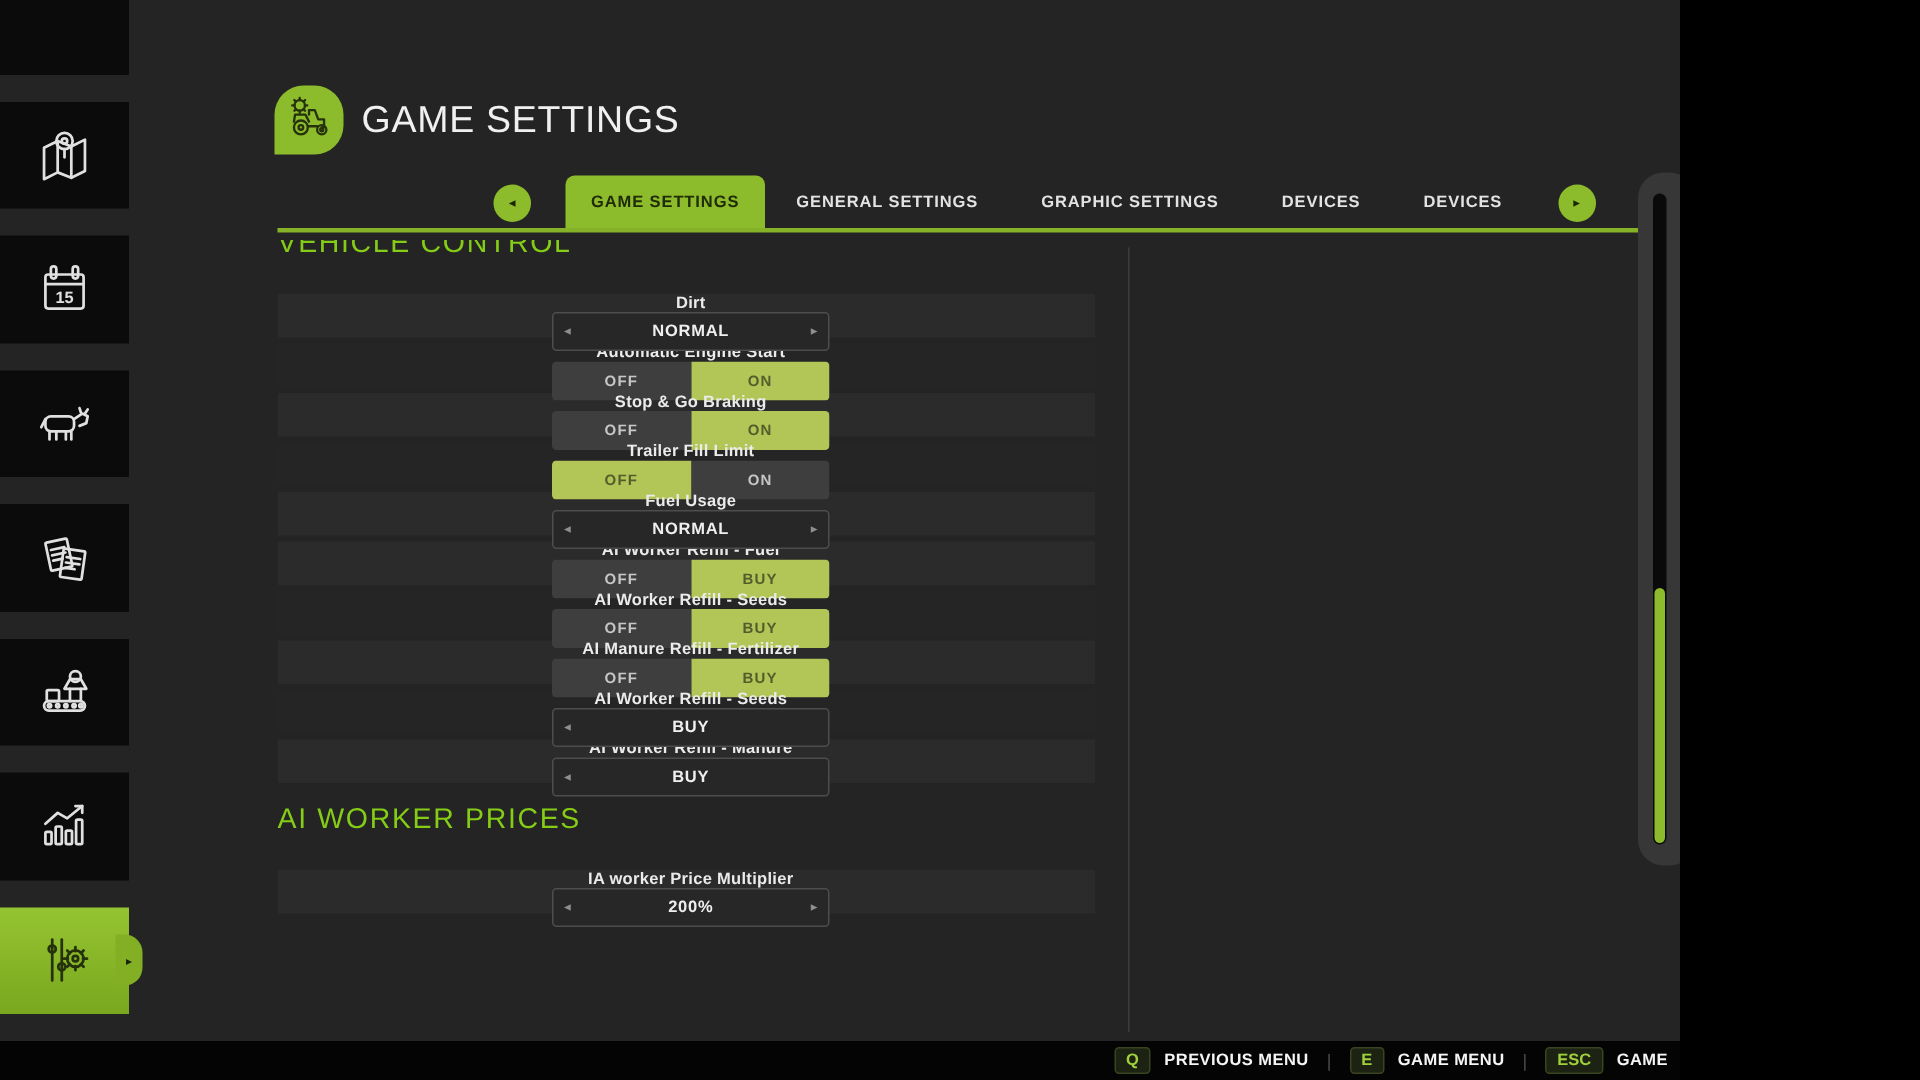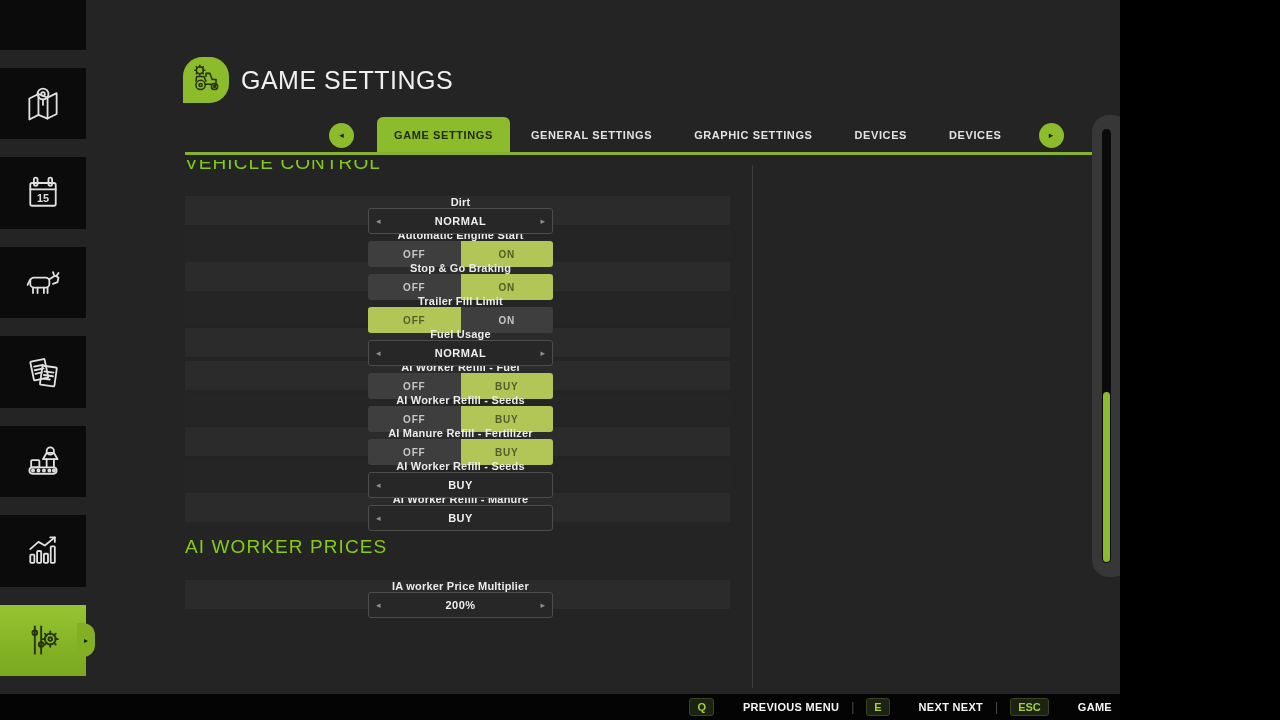--- a/index.html
+++ b/index.html
@@ -65,21 +65,21 @@
   .scroll-widget{position:absolute;right:-10px;top:115px;width:38px;height:462px;background:#373737;border-radius:17px;}
   .scroll-track{position:absolute;left:10px;top:14px;width:9px;height:434px;background:#0a0a0a;border-radius:5px;}
   .scroll-thumb{position:absolute;left:1px;bottom:1px;width:7px;height:170px;background:#8cbb2c;border-radius:4px;}
 
   
   .footer{position:absolute;left:0;right:0;bottom:0;height:26px;background:#040404;display:flex;align-items:center;
           justify-content:flex-end;padding-right:8px;z-index:9;}
   .foot-group{display:flex;align-items:center;}
   .key-badge{height:16px;line-height:16px;padding:0 7px;margin-right:9px;border-radius:3px;background:#1c2312;
              border:1px solid #39451f;color:#a0d03a;font-size:11px;font-weight:bold;}
-  .foot-label{color:#f5f5f5;font-size:11px;font-weight:bold;letter-spacing:.3px;margin-left:20px;}
+  .foot-label{color:#f5f5f5;font-size:11px;font-weight:bold;letter-spacing:.3px;}
   .foot-sep{color:#4d4d4d;font-size:12px;margin:0 12px;}
 </style>
 </head>
 <body>
 
 <div class="stage">
 
   <div class="app-icon">
     <span>
       <svg width="34" height="34" viewBox="0 0 44 44">
@@ -326,21 +326,21 @@
     </div>
 
   <div class="footer">
       <div class="foot-group">
         <div class="key-badge">Q</div>
         <div class="foot-label">PREVIOUS MENU</div>
       </div>
       <div class="foot-sep">|</div>
       <div class="foot-group">
         <div class="key-badge">E</div>
-        <div class="foot-label">NEXT NEXT</div>
+        <div class="foot-label">GAME MENU</div>
       </div>
       <div class="foot-sep">|</div>
       <div class="foot-group">
         <div class="key-badge">ESC</div>
         <div class="foot-label">GAME</div>
       </div>
     </div>
 
 </div>
 

